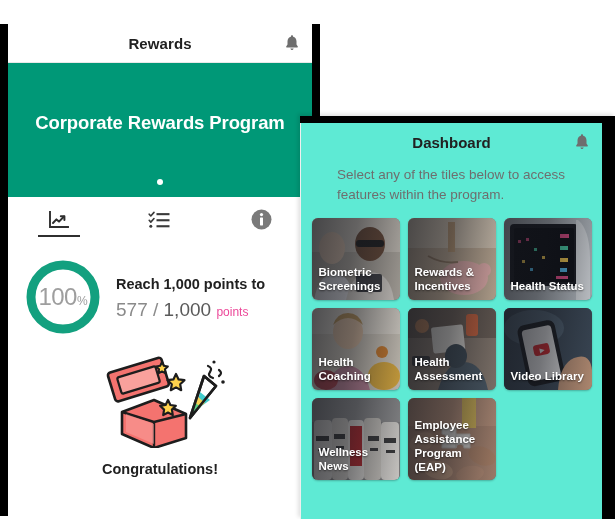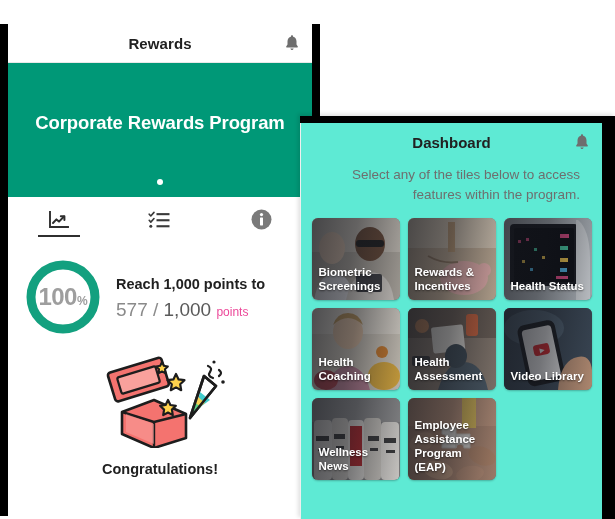--- a/index.html
+++ b/index.html
@@ -119,21 +119,21 @@
     height: 78px;
     flex-shrink: 0;
   }
   .ring-text {
     position: absolute;
     inset: 0;
     display: flex;
     align-items: center;
     justify-content: center;
     color: #9e9e9e;
-    font-weight: 700;
+    font-weight: 400;
   }
   .ring-num { font-size: 24px; letter-spacing: -0.5px; }
   .ring-pct { font-size: 12px; margin-top: 7px; }
   .prog-text { padding-top: 2px; }
   .prog-head {
     font-size: 14.5px;
     font-weight: 700;
     color: #212121;
     line-height: 1.28;
     white-space: nowrap;
@@ -189,25 +189,25 @@
     display: flex;
     align-items: center;
     justify-content: center;
   }
   .db-header-title {
     font-size: 15px;
     font-weight: 700;
     color: #212121;
   }
   .db-sub {
-    text-align: right;
+    text-align: left;
     font-size: 13.5px;
     color: #6e6e6e;
     line-height: 1.45;
-    padding: 4px 22px 0 22px;
+    padding: 4px 22px 0 36px;
   }
   .tile-grid {
     display: grid;
     grid-template-columns: repeat(3, 88px);
     grid-auto-rows: 82px;
     gap: 8px;
     justify-content: center;
     padding-top: 14px;
   }
   .tile {

